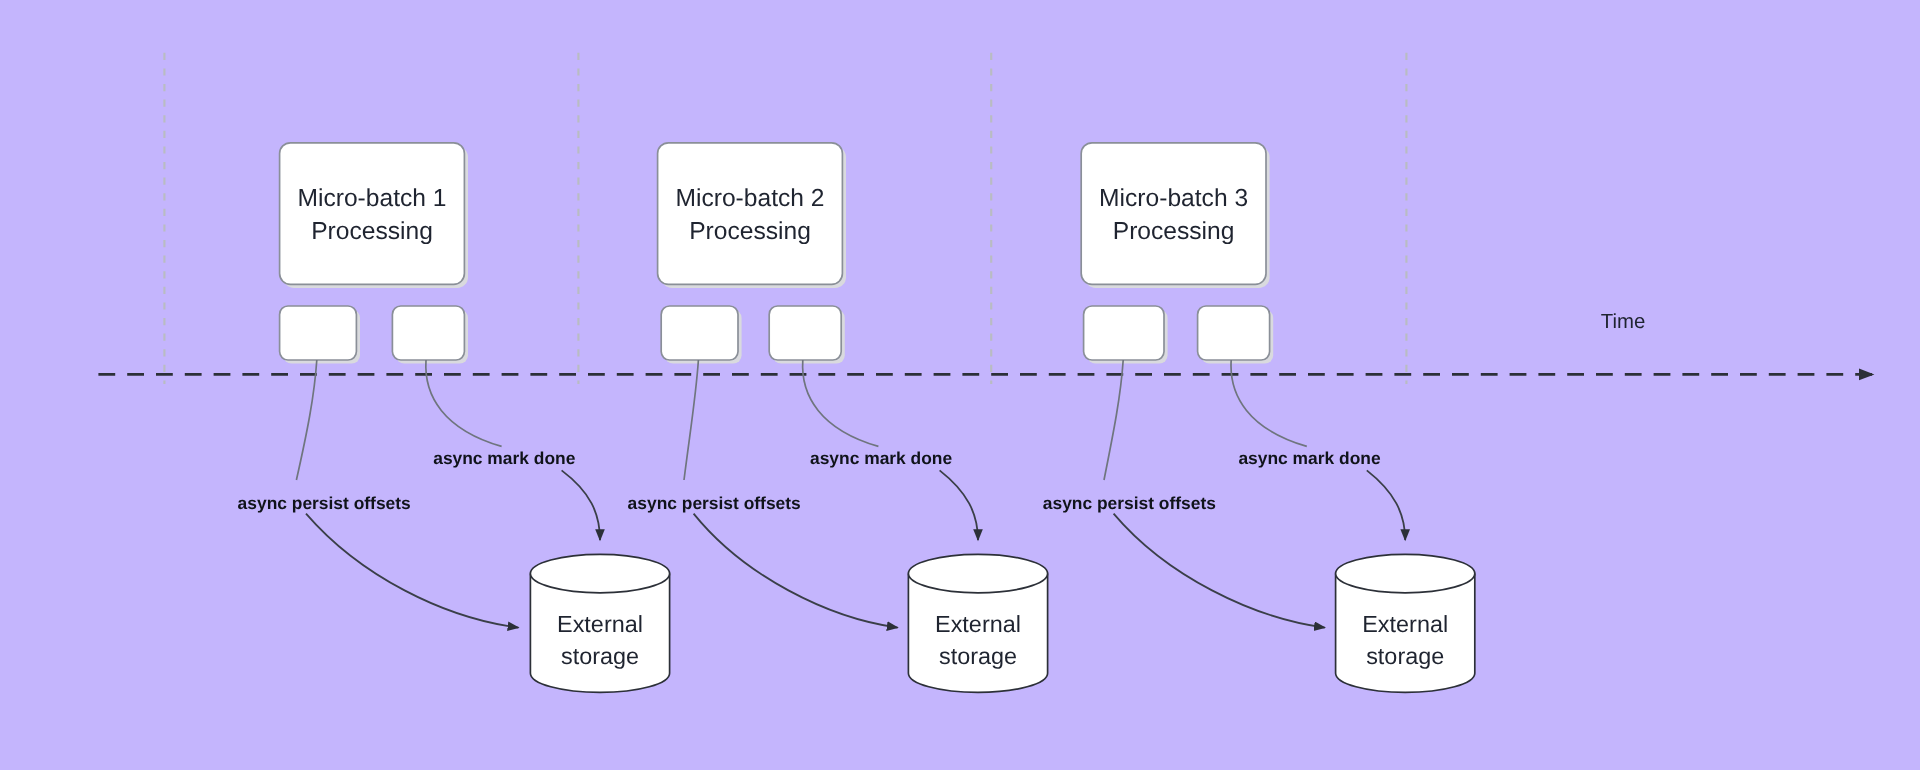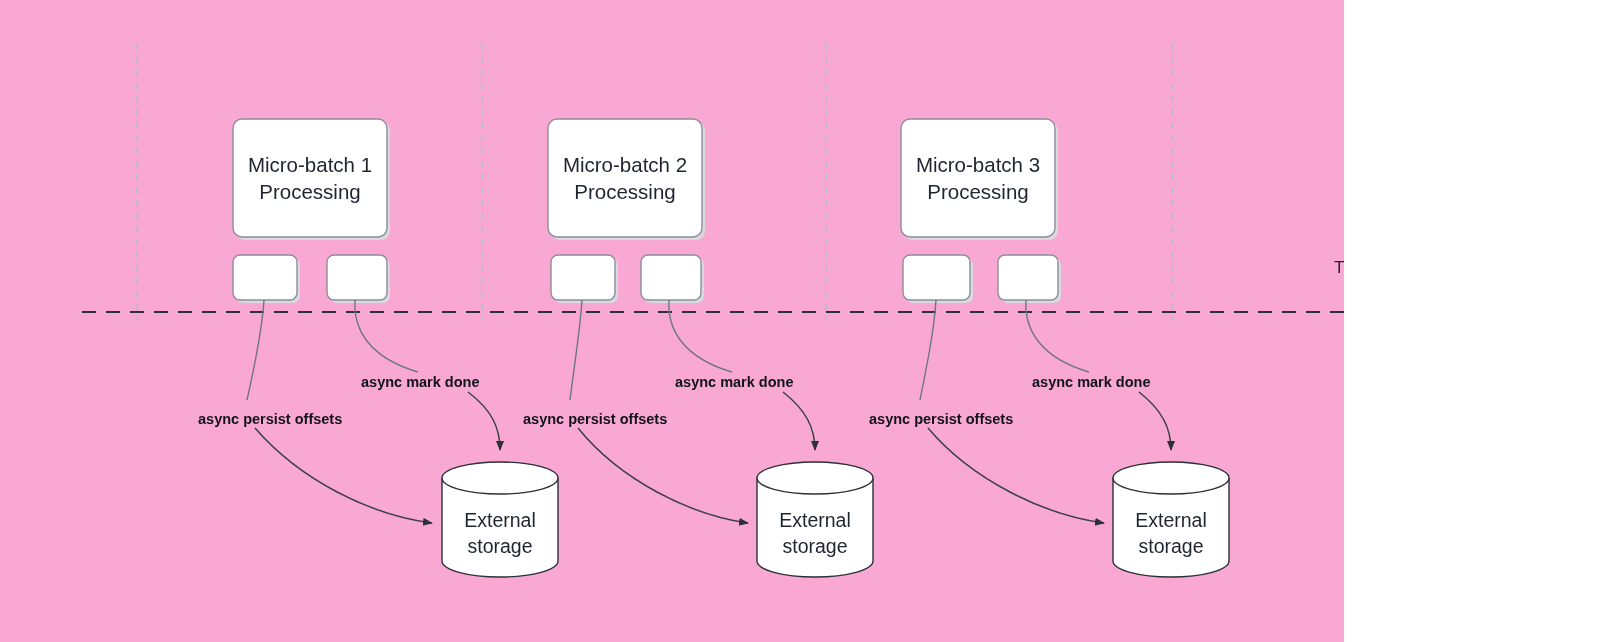--- a/index.html
+++ b/index.html
@@ -5,23 +5,23 @@
   html, body {
     margin: 0;
     padding: 0;
     background: #ffffff;
   }
   body {
     font-family: "Liberation Sans", sans-serif;
   }
   #canvas {
     position: relative;
-    width: 1344px;
+    width: 1600px;
     height: 642px;
-    background: #f9a8d4;
+    background: #c4b5fd;
     overflow: hidden;
     text-decoration: underline;
   }
   #diagram-svg {
     position: absolute;
     left: 0;
     top: 0;
     width: 1600px;
     height: 642px;
   }

